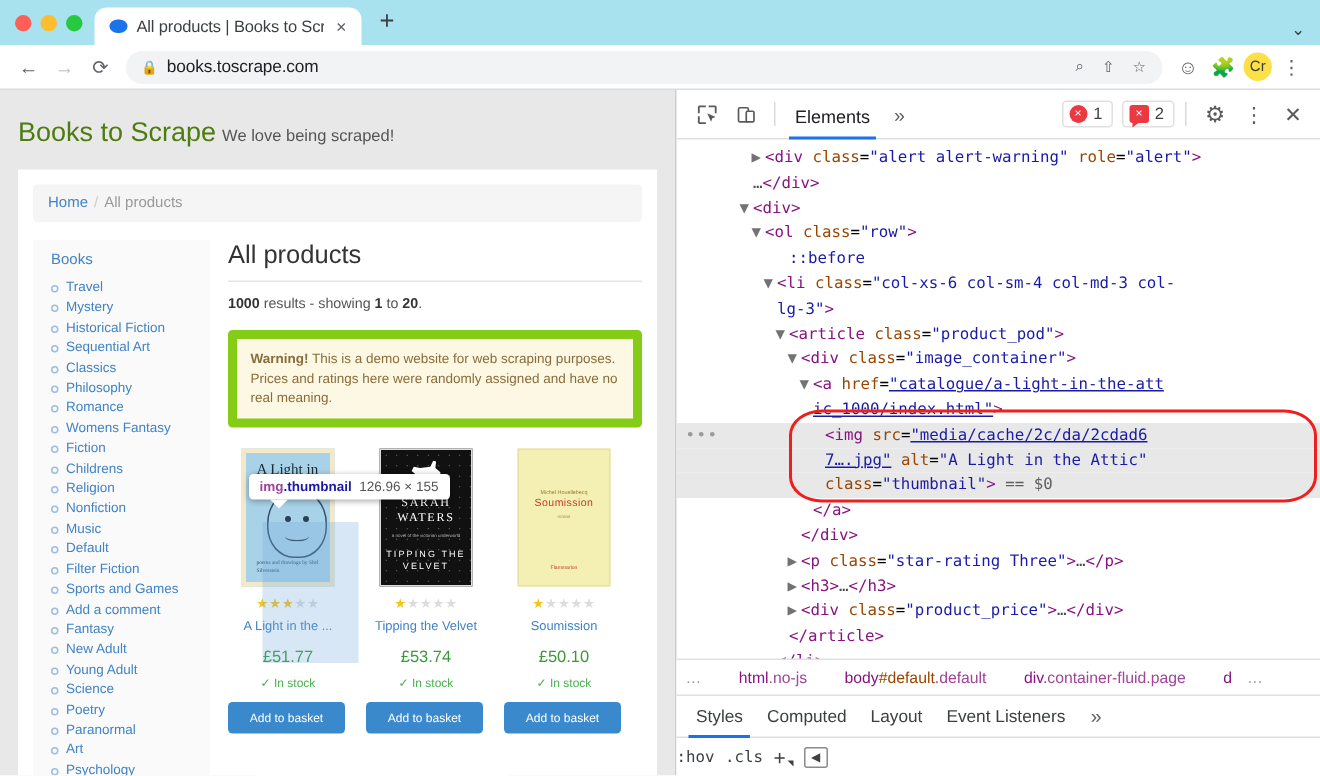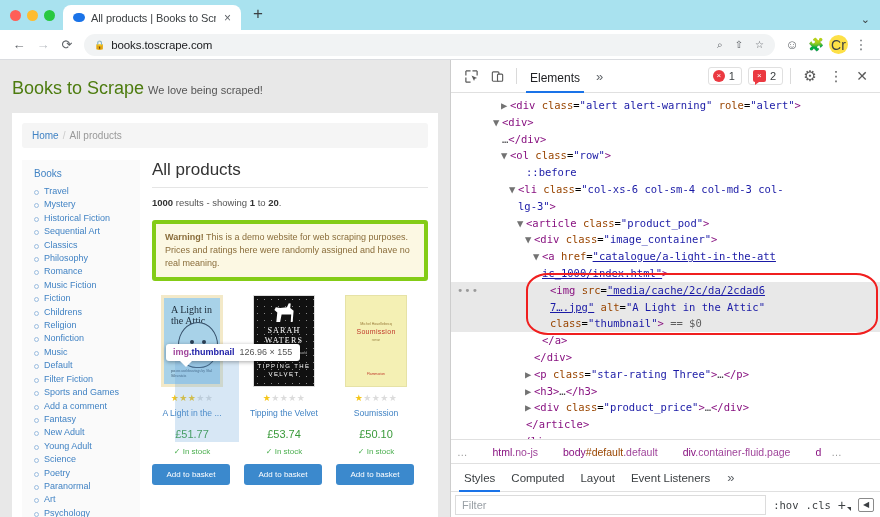--- a/index.html
+++ b/index.html
@@ -45,21 +45,21 @@
   }
   .tb-btn.disabled { color: #bdc1c6; }
   .omnibox {
     flex: 1; height: 22px; background: #f1f3f4; border-radius: 11px;
     display: flex; align-items: center; padding: 0 8px 0 10px; margin: 0 4px;
     gap: 6px;
   }
   .omni-url { font-size: 11.5px; color: #202124; flex: 1; letter-spacing: -.1px; }
   .omni-ic { font-size: 10px; color: #5f6368; padding: 0 3px; }
   .avatar-cr {
-    font-size: 14px; color: #3c4043; background: #fde047; border-radius: 50%;
+    font-size: 10px; color: #3c4043; background: #fde047; border-radius: 50%;
     width: 19px; height: 19px; display: flex; align-items: center; justify-content: center; text-align: right;
   }
 
   
   .split { flex: 1; display: flex; min-height: 0; }
 
   
   .page {
     width: 450px; flex: none; background: #e8e8e8; overflow: hidden;
     position: relative; font-family: "Liberation Sans", sans-serif;
@@ -93,21 +93,21 @@
     content: ""; position: absolute; left: 2px; top: 5px;
     width: 3px; height: 3px; border: 1px solid #9bbde0; border-radius: 50%;
   }
 
   .main { flex: 1; min-width: 0; }
   .h1 { font-size: 17px; color: #333; font-weight: normal; padding-bottom: 7px; }
   .h1-rule { border-bottom: 1px solid #e5e5e5; margin-bottom: 9px; }
   .results { font-size: 9.5px; color: #555; margin-bottom: 12px; }
   .results b { font-weight: bold; color: #333; }
   .alert {
-    background: #fcf8e3; border: 4px solid #84cc16; border-radius: 3px;
+    background: #fcf8e3; border: 6px solid #84cc16; border-radius: 3px;
     padding: 7px 9px; font-size: 9px; color: #8a6d3b; line-height: 13px;
     margin-bottom: 14px;
   }
   .alert b { font-weight: bold; }
 
   .products { display: flex; gap: 12px; }
   .pod { width: 80px; text-align: center; }
   .thumb-wrap {
     height: 92px; display: flex; align-items: flex-end; justify-content: center;
     margin-bottom: 6px;
@@ -164,21 +164,21 @@
   .pod-title { font-size: 8.6px; color: #4183c4; margin-bottom: 9px; line-height: 11px; }
   .price { font-size: 11px; color: #3a9a3a; margin-bottom: 7px; }
   .instock { font-size: 8px; color: #4caf50; margin-bottom: 8px; }
   .btn-basket {
     background: #3b89cd; color: #fff; font-size: 8px; border: none;
     border-radius: 3px; padding: 6px 0; width: 78px; display: block;
   }
 
   
   .inspect-tip {
-    position: absolute; left: 166px; top: 284px; background: #fff;
+    position: absolute; left: 166px; top: 256px; background: #fff;
     border-radius: 3px; padding: 3px 8px 4px 7px; font-size: 9px;
     box-shadow: 0 1px 4px rgba(0,0,0,.35); white-space: nowrap; z-index: 5;
   }
   .inspect-tip .nm { color: #a0459b; font-weight: bold; }
   .inspect-tip .cls { color: #1a1aa6; font-weight: bold; }
   .inspect-tip .dim { color: #555; padding-left: 5px; }
   .inspect-tip::after {
     content: ""; position: absolute; left: 14px; bottom: -6px;
     border-left: 6px solid transparent; border-right: 6px solid transparent;
     border-top: 6px solid #fff;
@@ -339,21 +339,21 @@
           <aside class="sidebar">
             <div class="side-title">Books</div>
             <ul class="side-list" id="category-list">
                 <li>Travel</li>
                 <li>Mystery</li>
                 <li>Historical Fiction</li>
                 <li>Sequential Art</li>
                 <li>Classics</li>
                 <li>Philosophy</li>
                 <li>Romance</li>
-                <li>Music Fiction</li>
+                <li>Womens Fantasy</li>
                 <li>Fiction</li>
                 <li>Childrens</li>
                 <li>Religion</li>
                 <li>Nonfiction</li>
                 <li>Music</li>
                 <li>Default</li>
                 <li>Filter Fiction</li>
                 <li>Sports and Games</li>
                 <li>Add a comment</li>
                 <li>Fantasy</li>
@@ -481,22 +481,22 @@
         </span>
         <span class="dt-divider"></span>
         <span class="dt-ic" style="font-size:15px">⚙</span>
         <span class="dt-ic" style="font-size:14px">⋮</span>
         <span class="dt-ic" style="font-size:14px">✕</span>
       </div>
 
       <div class="dom" id="dom-tree">
         <div class="redring" style="left:75px; top:180px; width:352px; height:62px;"></div>
       <div class="dom-line"><span style="display:inline-block;width:42px"></span><span class="tw">▶</span><span class="pun">&lt;</span><span class="tag">div</span> <span class="attr">class</span>=<span class="val">"alert alert-warning"</span> <span class="attr">role</span>=<span class="val">"alert"</span><span class="pun">&gt;</span></div>
+          <div class="dom-line"><span style="display:inline-block;width:34px"></span><span class="tw"></span><span class="txt">…</span><span class="pun">&lt;/</span><span class="tag">div</span><span class="pun">&gt;</span></div>
           <div class="dom-line"><span style="display:inline-block;width:34px"></span><span class="tw">▼</span><span class="pun">&lt;</span><span class="tag">div</span><span class="pun">&gt;</span></div>
-          <div class="dom-line"><span style="display:inline-block;width:34px"></span><span class="tw"></span><span class="txt">…</span><span class="pun">&lt;/</span><span class="tag">div</span><span class="pun">&gt;</span></div>
           <div class="dom-line"><span style="display:inline-block;width:42px"></span><span class="tw">▼</span><span class="pun">&lt;</span><span class="tag">ol</span> <span class="attr">class</span>=<span class="val">"row"</span><span class="pun">&gt;</span></div>
           <div class="dom-line"><span style="display:inline-block;width:58px"></span><span class="tw"></span><span class="pseudo">::before</span></div>
           <div class="dom-line"><span style="display:inline-block;width:50px"></span><span class="tw">▼</span><span class="pun">&lt;</span><span class="tag">li</span> <span class="attr">class</span>=<span class="val">"col-xs-6 col-sm-4 col-md-3 col-</span></div>
           <div class="dom-line"><span style="display:inline-block;width:50px"></span><span class="tw"></span><span class="val">lg-3"</span><span class="pun">&gt;</span></div>
           <div class="dom-line"><span style="display:inline-block;width:58px"></span><span class="tw">▼</span><span class="pun">&lt;</span><span class="tag">article</span> <span class="attr">class</span>=<span class="val">"product_pod"</span><span class="pun">&gt;</span></div>
           <div class="dom-line"><span style="display:inline-block;width:66px"></span><span class="tw">▼</span><span class="pun">&lt;</span><span class="tag">div</span> <span class="attr">class</span>=<span class="val">"image_container"</span><span class="pun">&gt;</span></div>
           <div class="dom-line"><span style="display:inline-block;width:74px"></span><span class="tw">▼</span><span class="pun">&lt;</span><span class="tag">a</span> <span class="attr">href</span>=<span class="link">"catalogue/a-light-in-the-att</span></div>
           <div class="dom-line"><span style="display:inline-block;width:74px"></span><span class="tw"></span><span class="link">ic_1000/index.html"</span><span class="pun">&gt;</span></div>
           <div class="dom-line sel"><span class="gutter-dots">•••</span><span style="display:inline-block;width:82px"></span><span class="tw"></span><span class="pun">&lt;</span><span class="tag">img</span> <span class="attr">src</span>=<span class="link">"media/cache/2c/da/2cdad6</span></div>
           <div class="dom-line sel"><span style="display:inline-block;width:82px"></span><span class="tw"></span><span class="link">7….jpg"</span> <span class="attr">alt</span>=<span class="val">"A Light in the Attic"</span></div>
@@ -521,21 +521,20 @@
 
       <div class="styles-tabs">
         <span class="st-tab active">Styles</span>
         <span class="st-tab">Computed</span>
         <span class="st-tab">Layout</span>
         <span class="st-tab">Event Listeners</span>
         <span class="dt-more">»</span>
       </div>
 
       <div class="filterbar">
-        <span class="filter-input" placeholder="Filter">Filter</span>
         <span class="fb-btn">:hov</span>
         <span class="fb-btn">.cls</span>
         <span class="fb-plus">+</span>
         <span class="fb-panel">◀</span>
       </div>
 
     </div>
   </div>
 </div>
 

